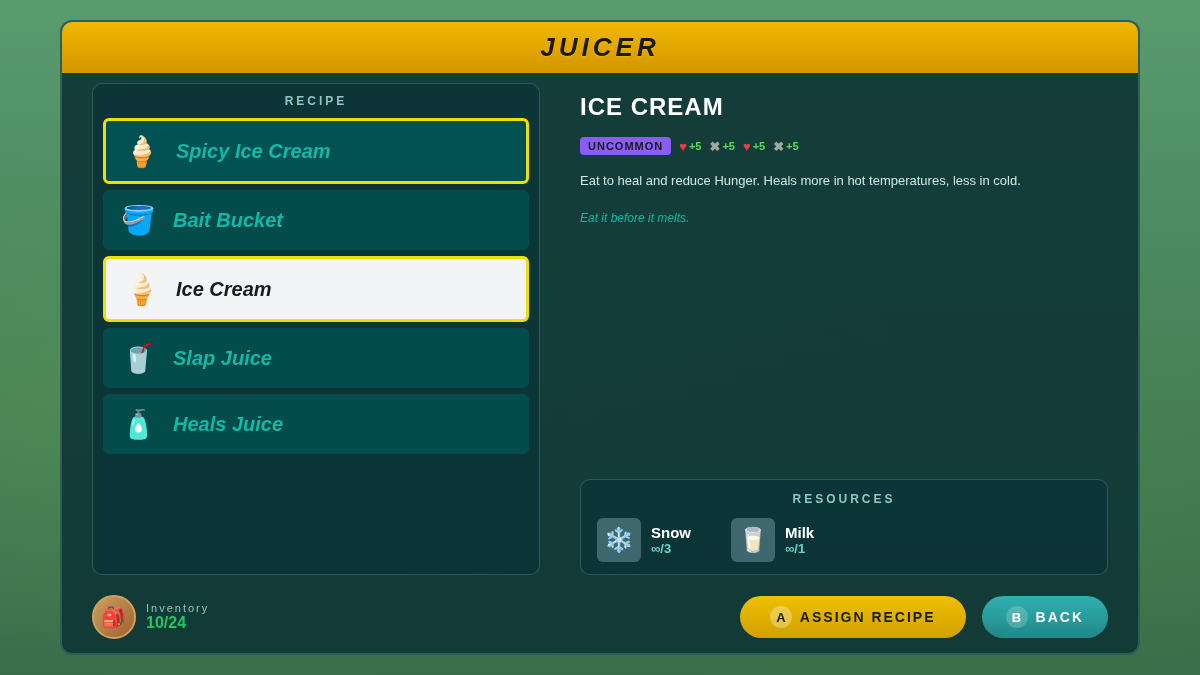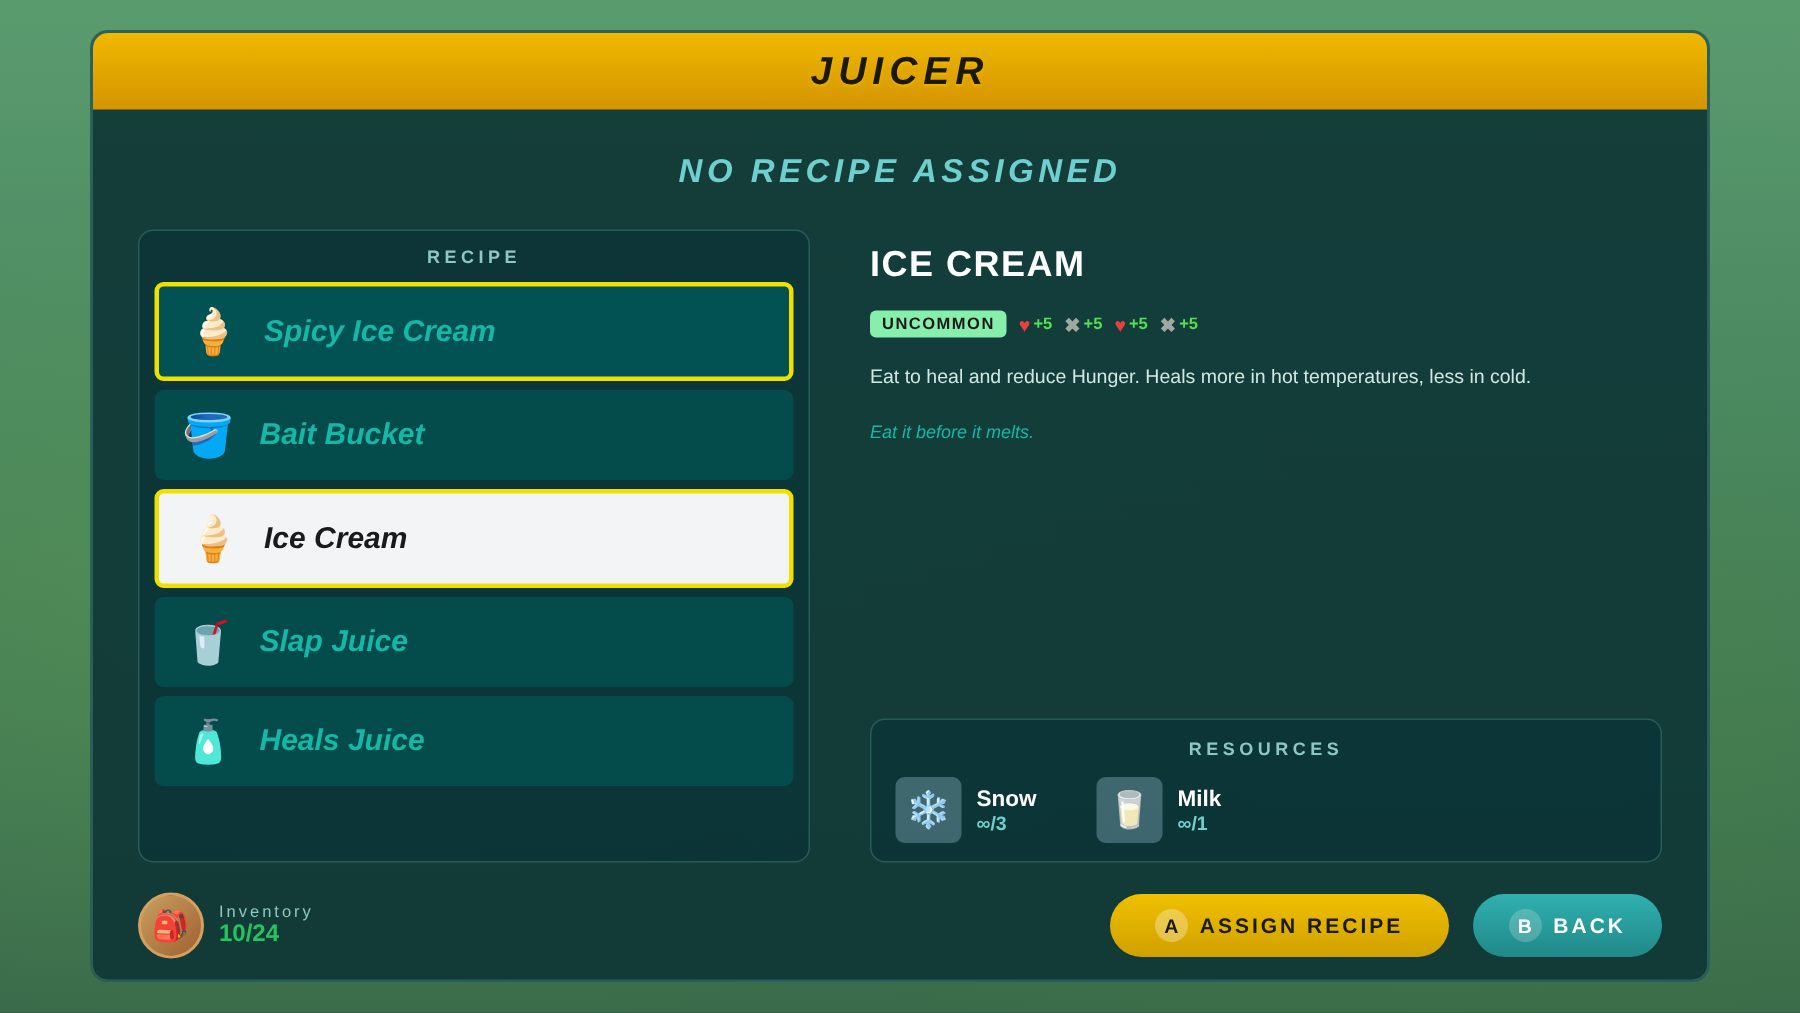--- a/index.html
+++ b/index.html
@@ -158,21 +158,21 @@
       margin-top: 10px;
     }
 
     .badges {
       display: flex;
       align-items: center;
       gap: 8px;
       flex-wrap: wrap;
     }
     .badge-uncommon {
-      background: #86efac;
+      background: #8b5cf6;
       color: #1a1a1a;
       font-size: 11px;
       font-weight: 900;
       padding: 3px 8px;
       border-radius: 4px;
       letter-spacing: 1px;
     }
     .stat-badge {
       display: flex;
       align-items: center;
@@ -361,23 +361,20 @@
 <body>
 
 <div class="bg"></div>
 
 <div class="panel">
 
   <div class="title-bar">
     <span>JUICER</span>
   </div>
 
-  <div class="no-recipe">
-    <span>NO RECIPE ASSIGNED</span>
-  </div>
 
   <div class="content">
 
     <div class="recipe-panel">
       <div class="recipe-label">RECIPE</div>
 
       <div class="recipe-item selected-yellow">
         <div class="recipe-icon ic-spicy">🍦</div>
         <span class="recipe-name">Spicy Ice Cream</span>
       </div>

